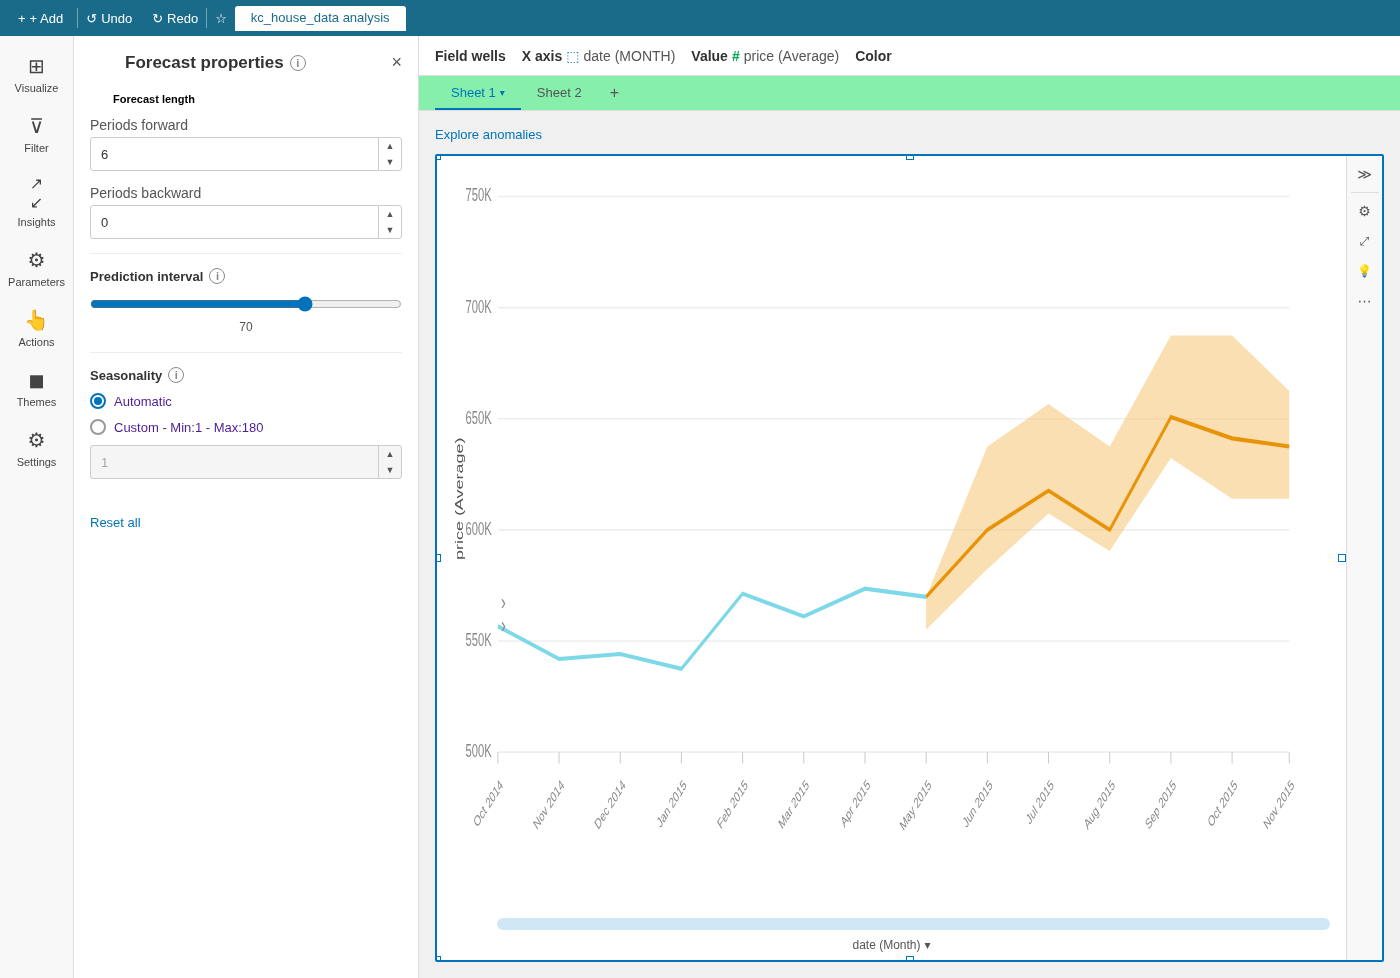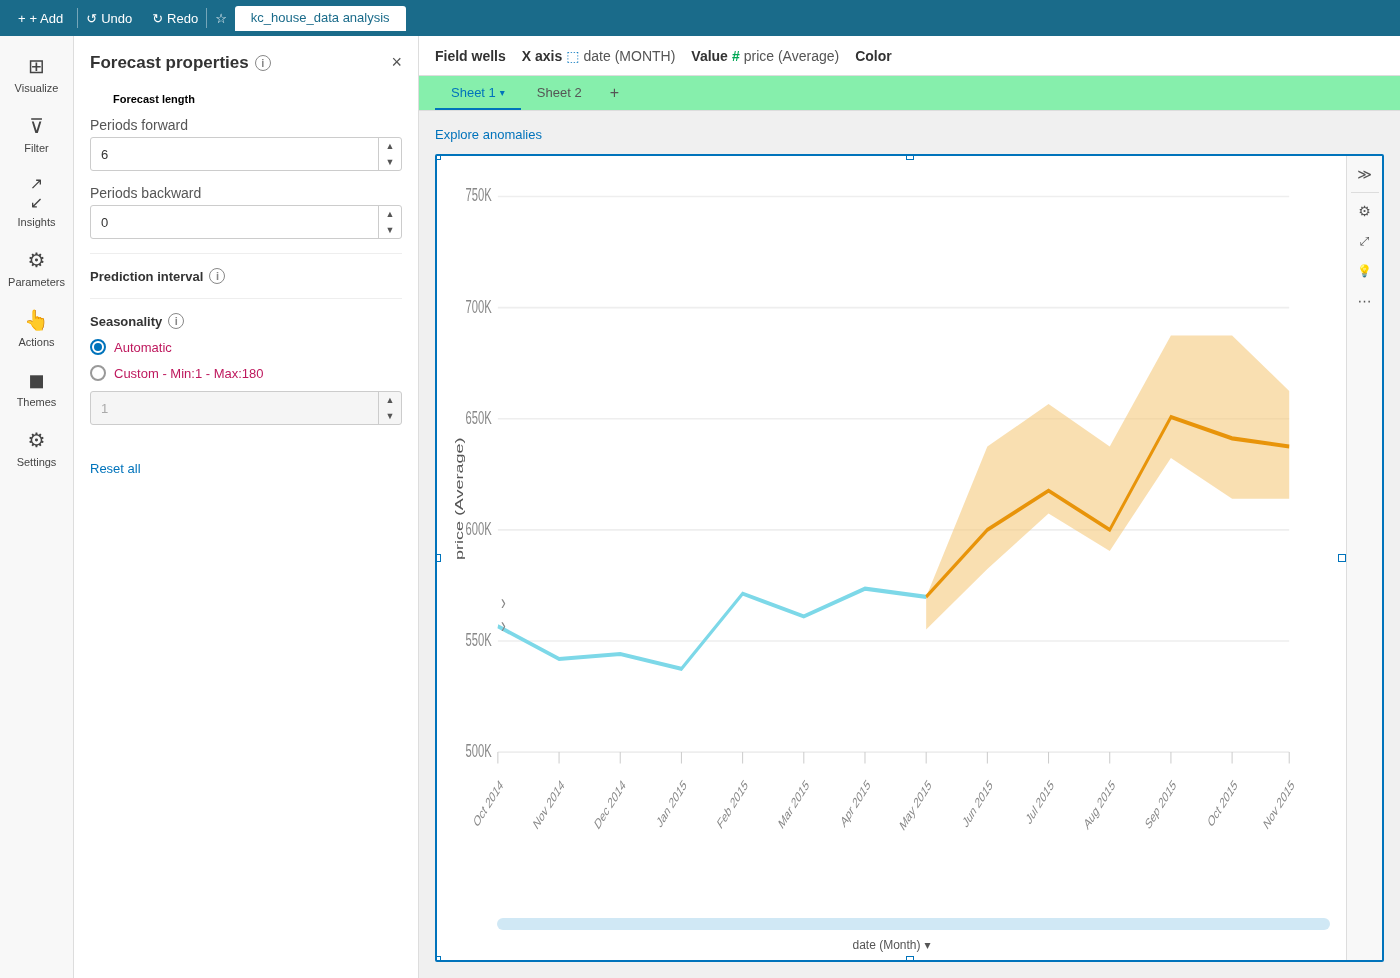--- a/index.html
+++ b/index.html
@@ -67,20 +67,21 @@
       background: white;
       border-right: 1px solid #ddd;
       padding: 16px;
       overflow-y: auto;
     }
     #forecast-panel .panel-header {
       display: flex;
       align-items: center;
       justify-content: space-between;
       margin-bottom: 20px;
+      margin-left: 35px;
     }
     #forecast-panel .panel-title {
       font-size: 17px;
       font-weight: 600;
       color: #333;
       display: flex;
       align-items: center;
       gap: 6px;
     }
     .info-icon {
@@ -175,21 +176,21 @@
       display: flex;
       align-items: center;
       gap: 6px;
     }
     .radio-option {
       display: flex;
       align-items: center;
       gap: 8px;
       margin-bottom: 10px;
       font-size: 13px;
-      color: #be185d;
+      color: #4c1d95;
       cursor: pointer;
     }
     .radio-circle {
       width: 16px; height: 16px;
       border: 2px solid #0073bb;
       border-radius: 50%;
       display: flex;
       align-items: center;
       justify-content: center;
     }
@@ -483,20 +484,24 @@
     </div>
 
     <div class="divider-line"></div>
 
     <div class="prediction-label">
       <span>Prediction interval</span>
       <span class="info-icon">
         <span>i</span>
       </span>
     </div>
+    <div style="padding: 4px 0;">
+      <input type="range" min="0" max="100" value="70" style="width: 100%; accent-color: rgb(0, 115, 187);">
+      <div class="slider-value">70</div>
+    </div>
 
     <div class="divider-line"></div>
 
     <div class="seasonality-title">
       <span>Seasonality</span>
       <span class="info-icon">
         <span>i</span>
       </span>
     </div>
 

